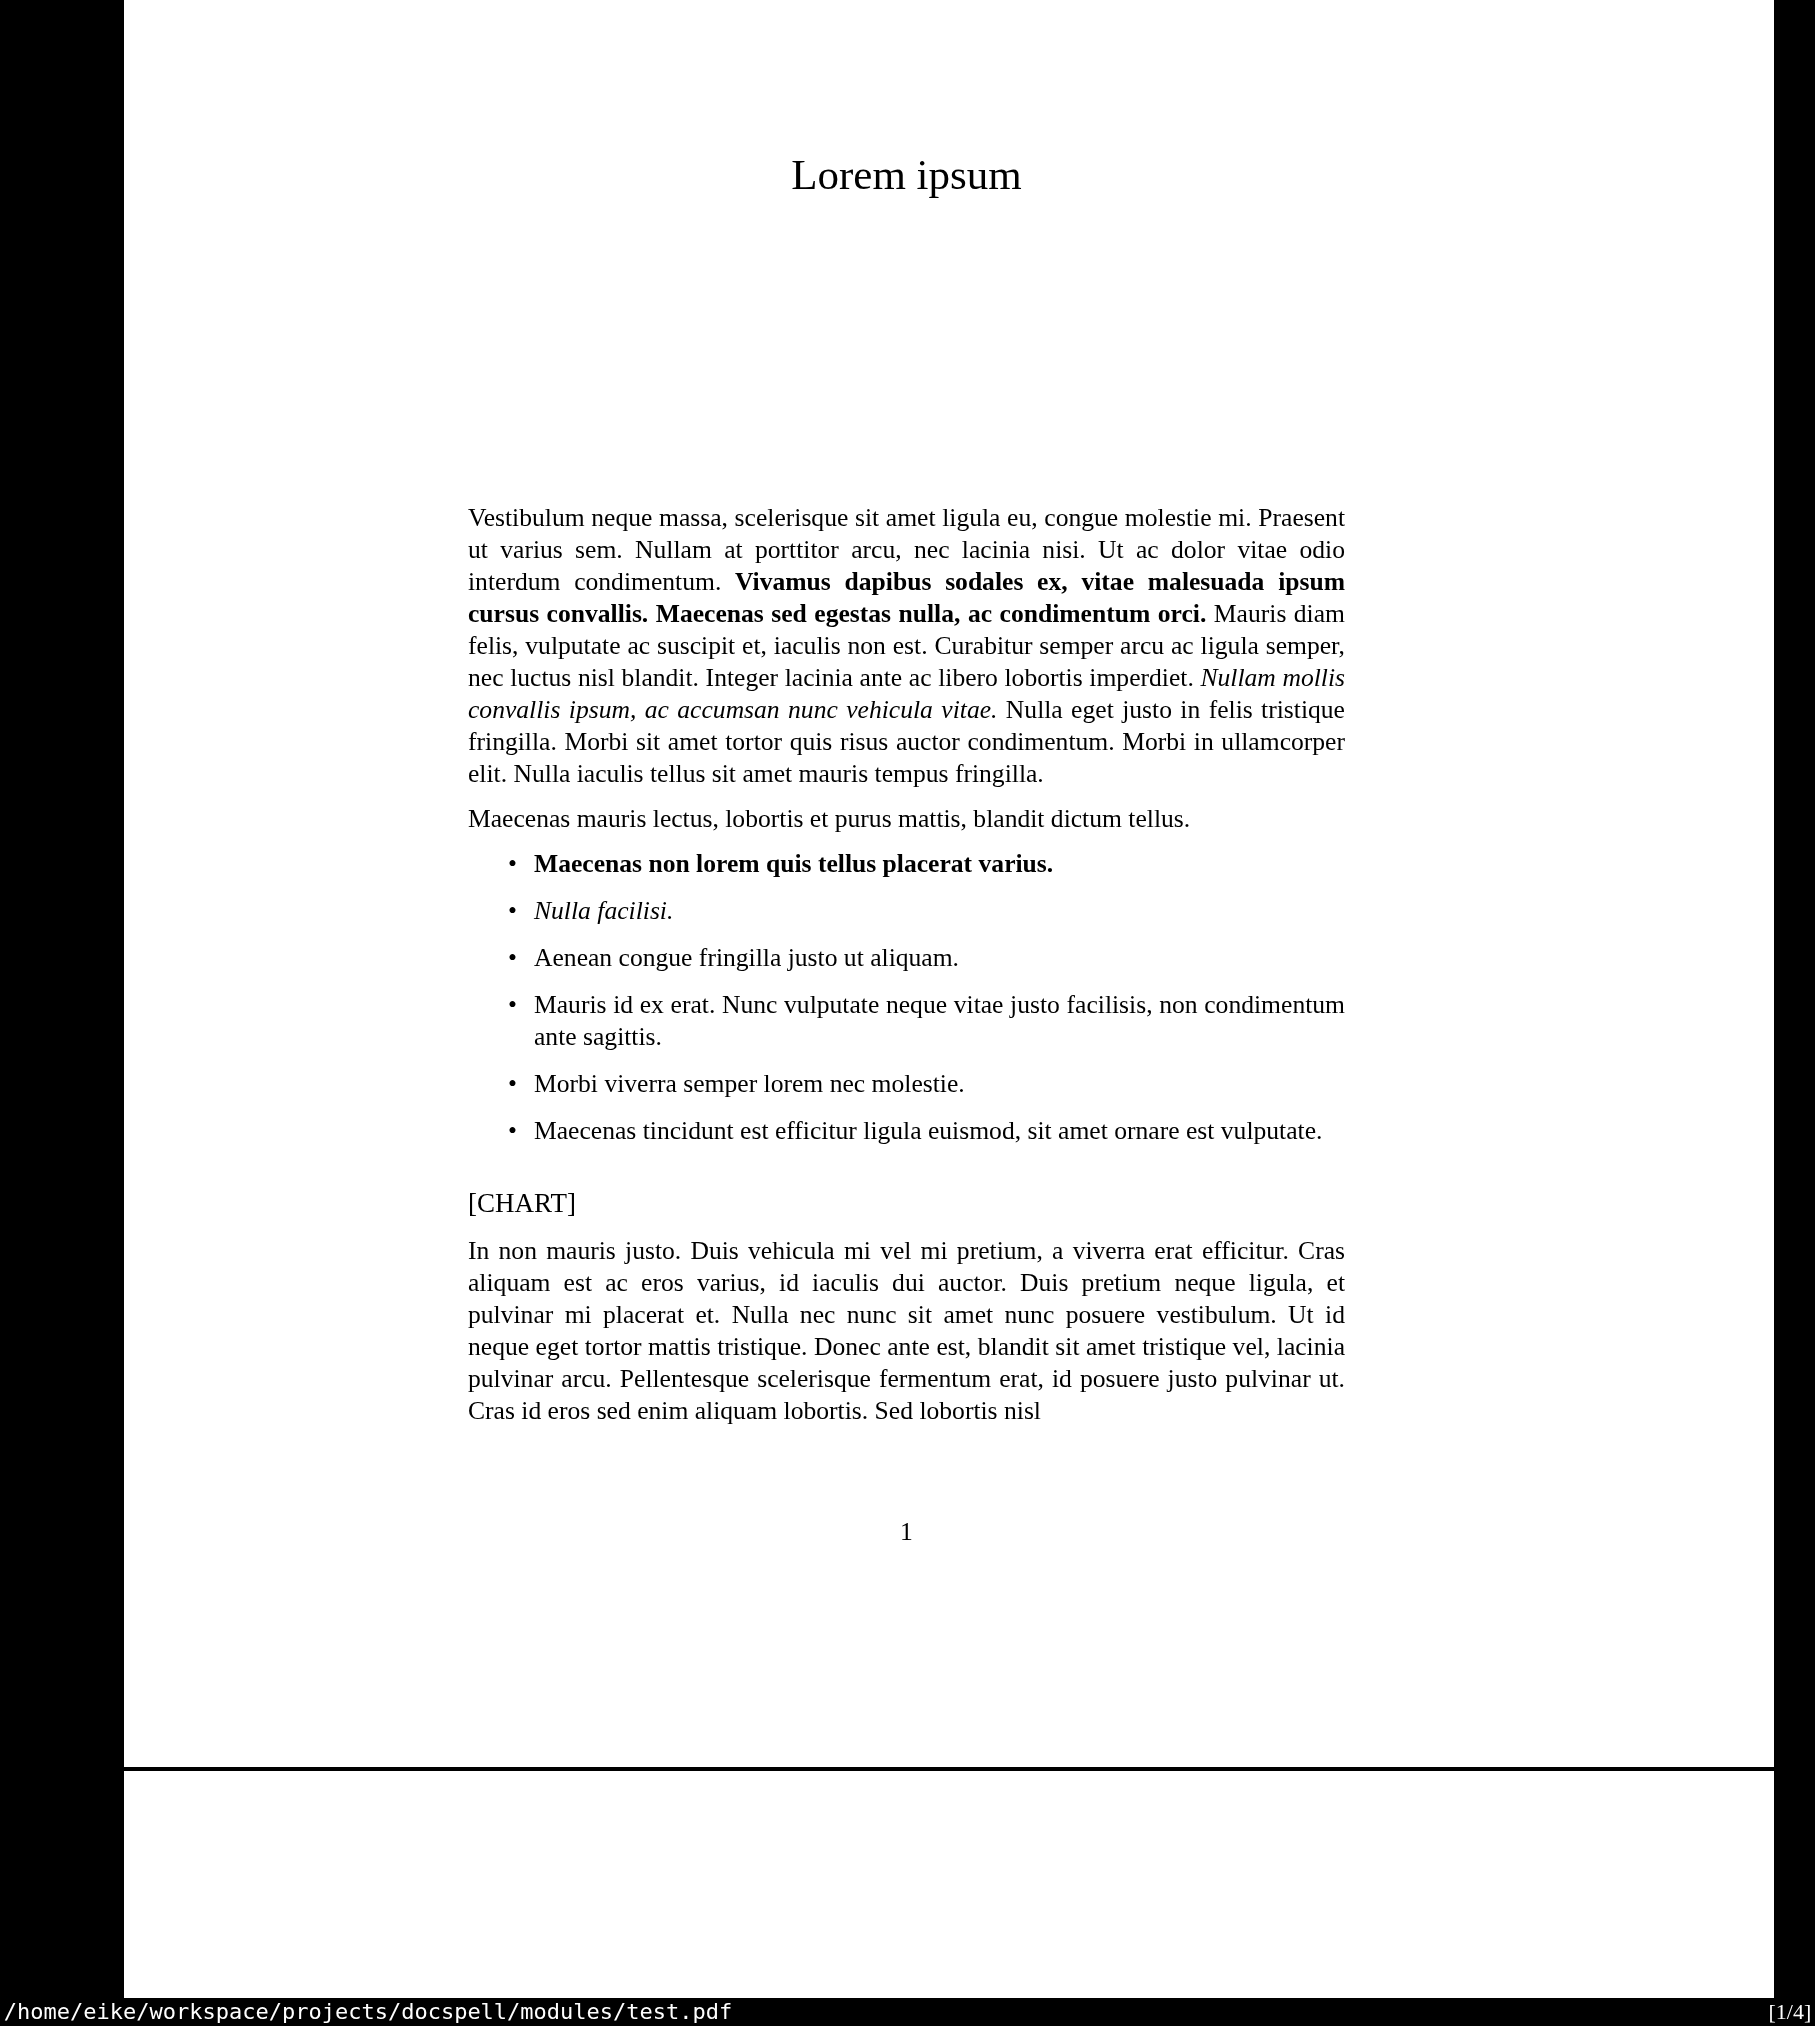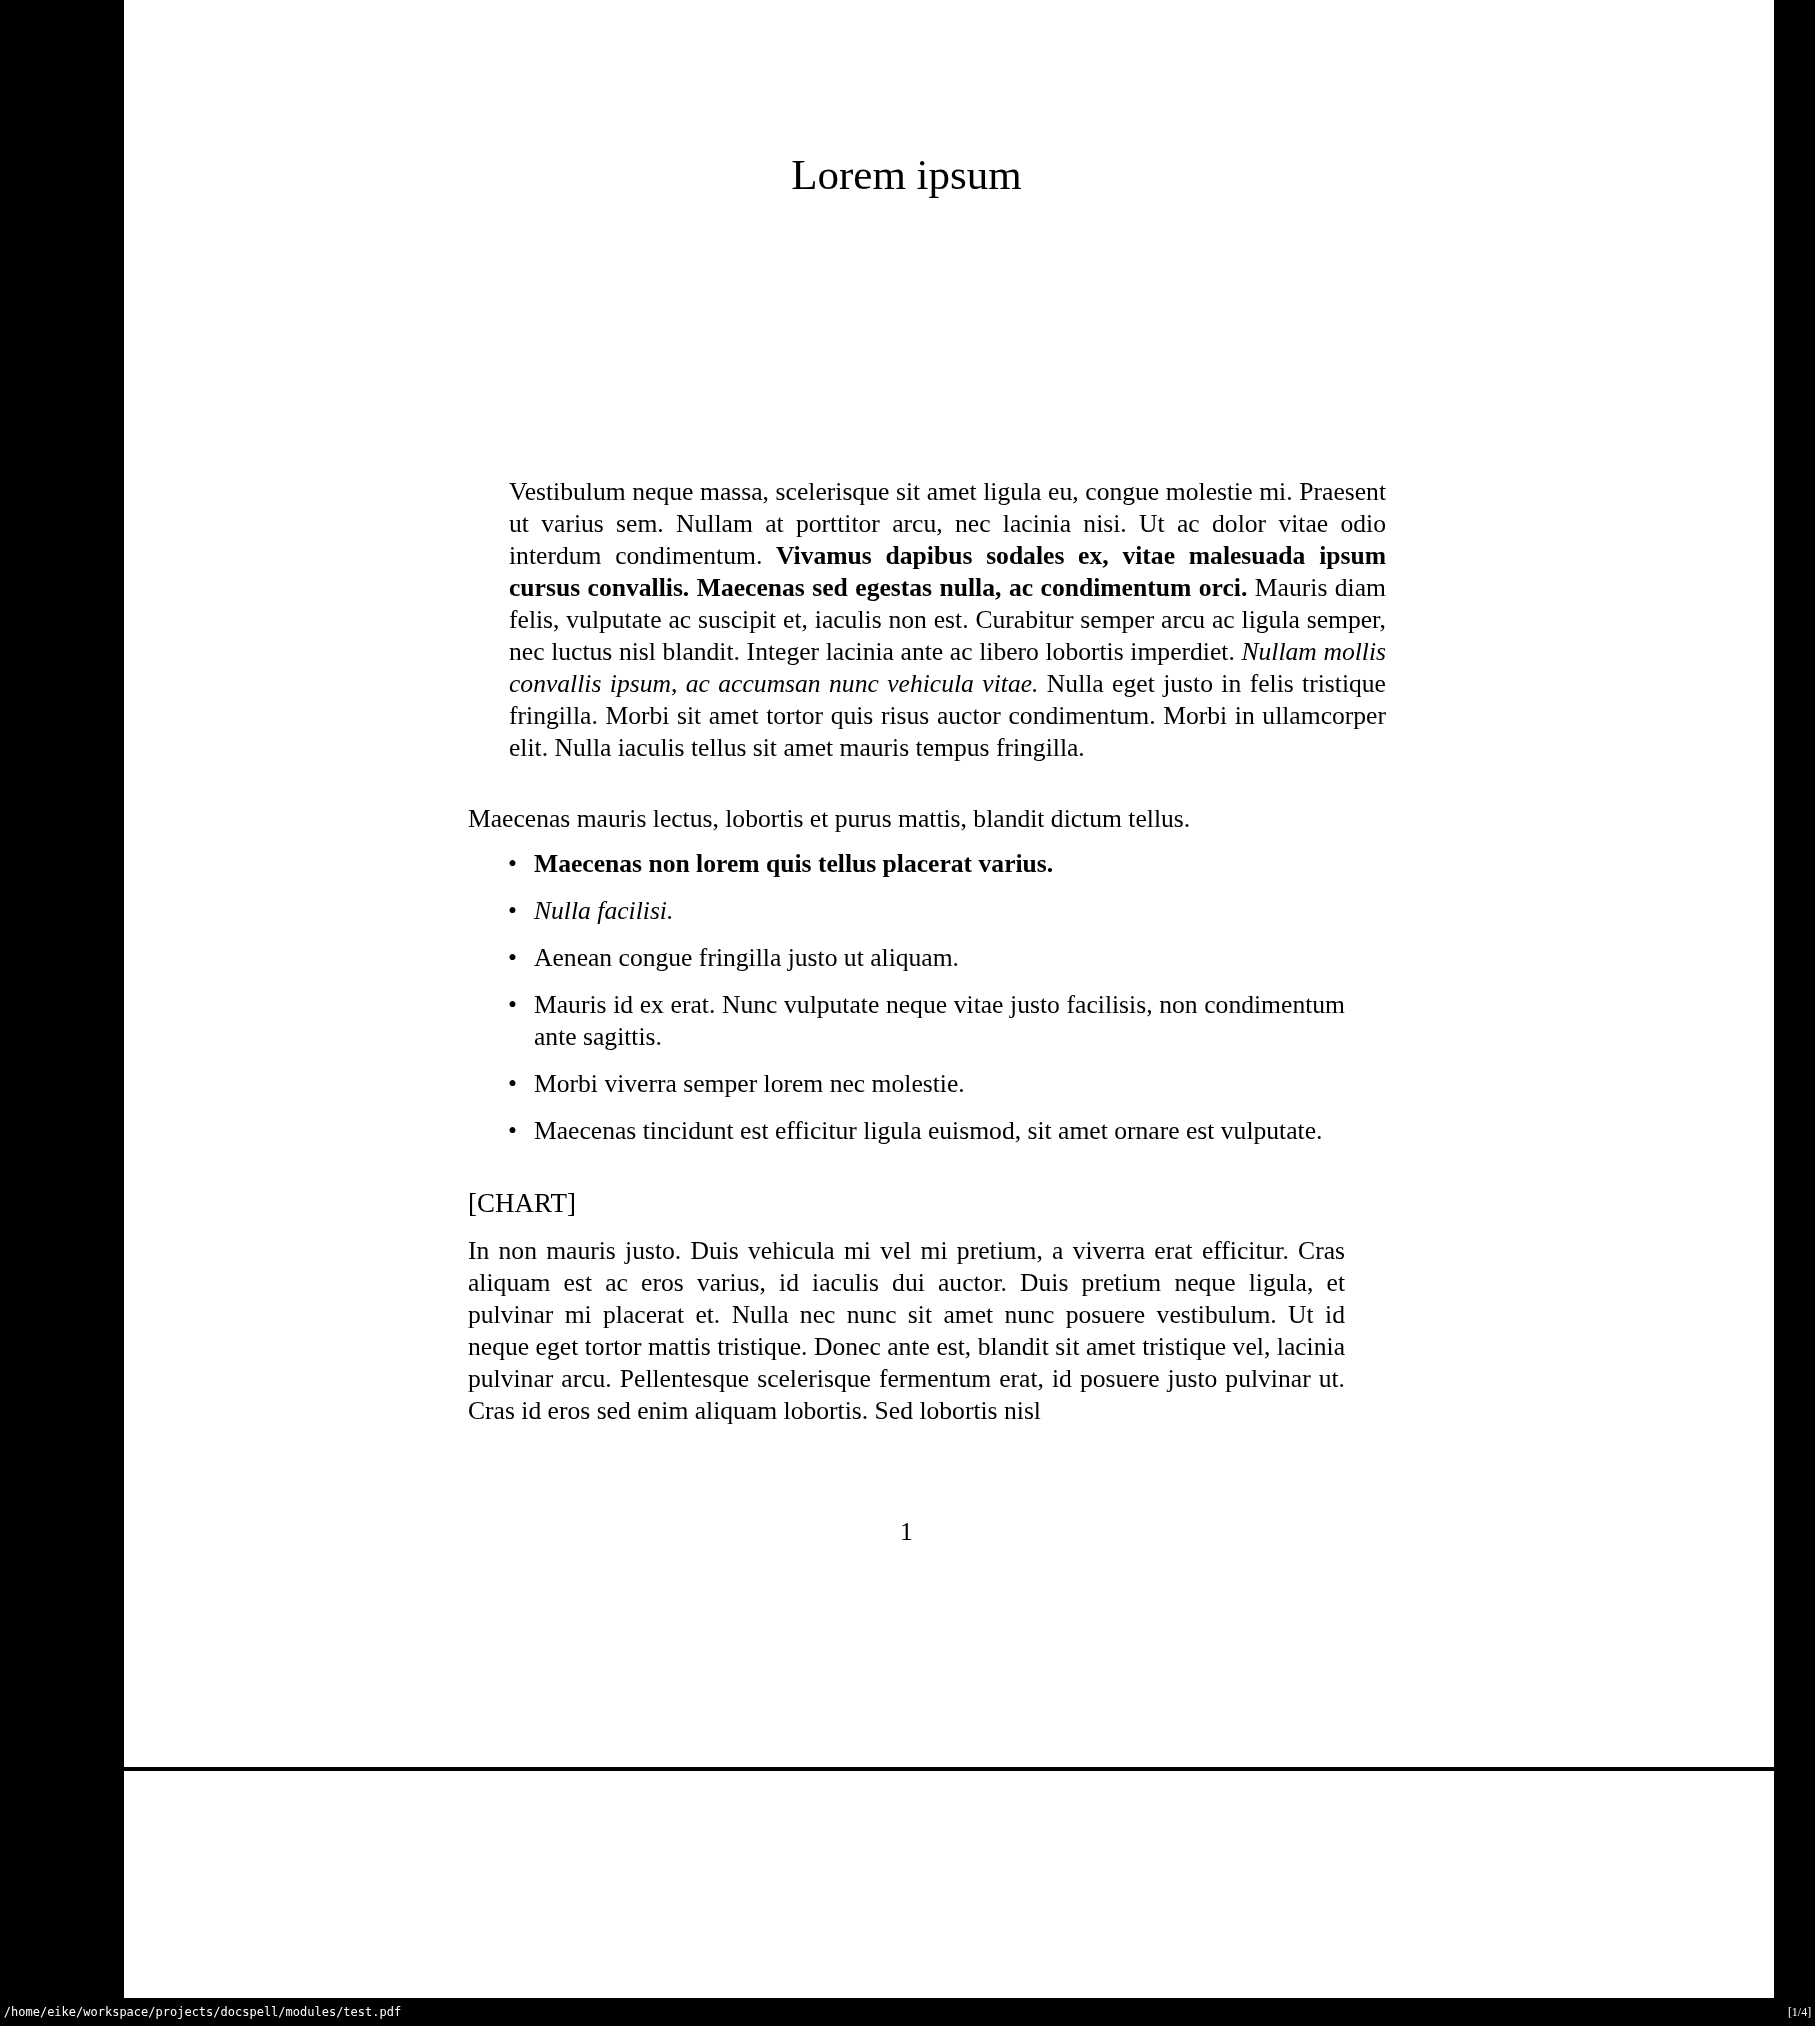--- a/index.html
+++ b/index.html
@@ -57,21 +57,21 @@
   }
   .para {
     position: absolute;
     left: 0;
     width: 877px;
     margin: 0;
     font-size: 25.6px;
     line-height: 32px;
     text-align: justify;
   }
-  .para-1 { top: 476px; margin-left: 41px; }
+  .para-1 { top: 502px; }
   .para-2 { top: 803px; text-align: left; }
   .bold { font-weight: bold; }
   .italic { font-style: italic; }
   .bullet-list {
     position: absolute;
     top: 848px;
     left: 0;
     width: 877px;
     margin: 0;
     padding: 0;
@@ -111,21 +111,21 @@
   }
   .statusbar {
     position: absolute;
     left: 0;
     top: 1998px;
     width: 1815px;
     height: 28px;
     background: #000000;
     color: #ffffff;
     font-family: "DejaVu Sans Mono", "Liberation Mono", monospace;
-    font-size: 12px;
+    font-size: 22px;
     line-height: 28px;
     display: flex;
     justify-content: space-between;
     box-sizing: border-box;
     padding: 0 3.8px;
   }
   .statusbar .path { white-space: nowrap; }
   .statusbar .pageind { white-space: nowrap; font-family: Liberation Serif, serif; }
 </style>
 </head>

